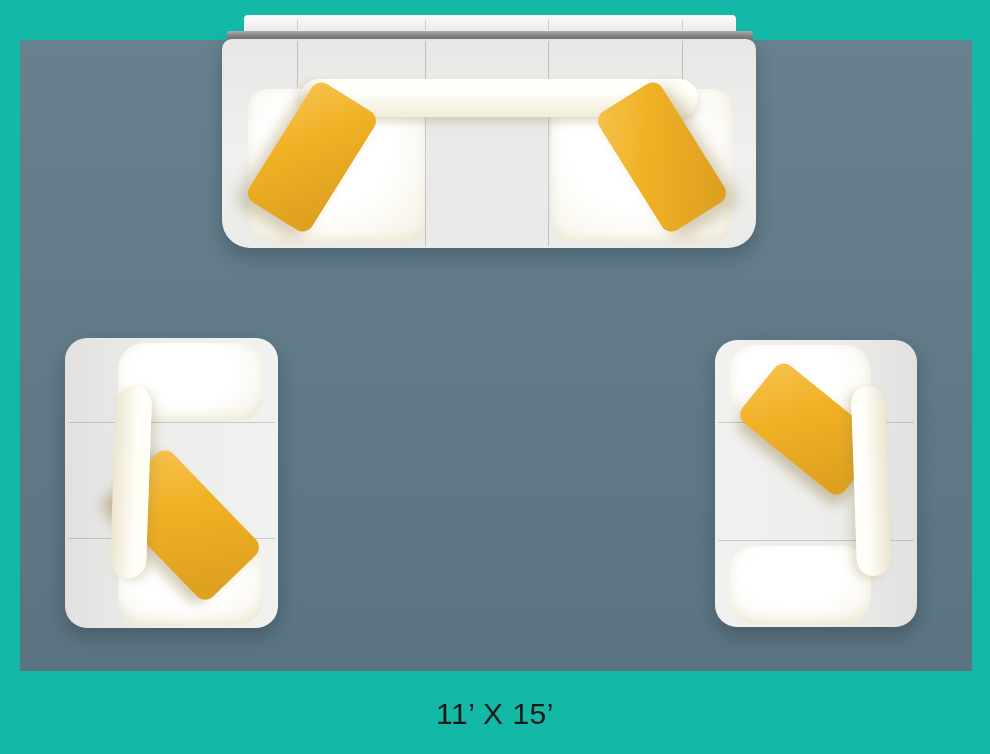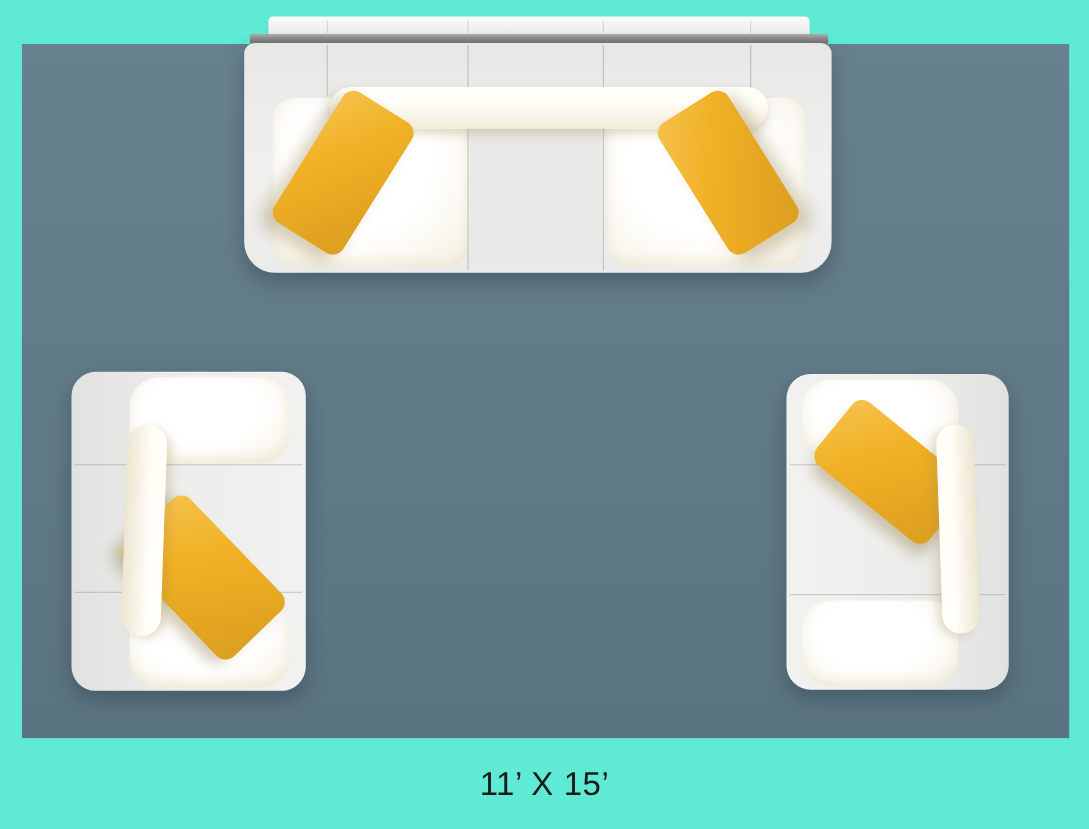--- a/index.html
+++ b/index.html
@@ -2,21 +2,21 @@
 <html><head>
 <meta charset="utf-8">
 <style>
   html, body { margin: 0; padding: 0; }
   body { font-family: "Liberation Sans", sans-serif; background: #ffffff; }
 
   .canvas {
     position: relative;
     width: 990px;
     height: 754px;
-    background: #5eead4;
+    background: #14b8a6;
     overflow: hidden;
   }
 
   
   .rug {
     position: absolute;
     left: 20px; top: 40px;
     width: 952px; height: 631px;
     background-color: #5f7a88;
     background-image: linear-gradient(180deg, rgba(255,255,255,0.05), rgba(0,0,0,0.05));

